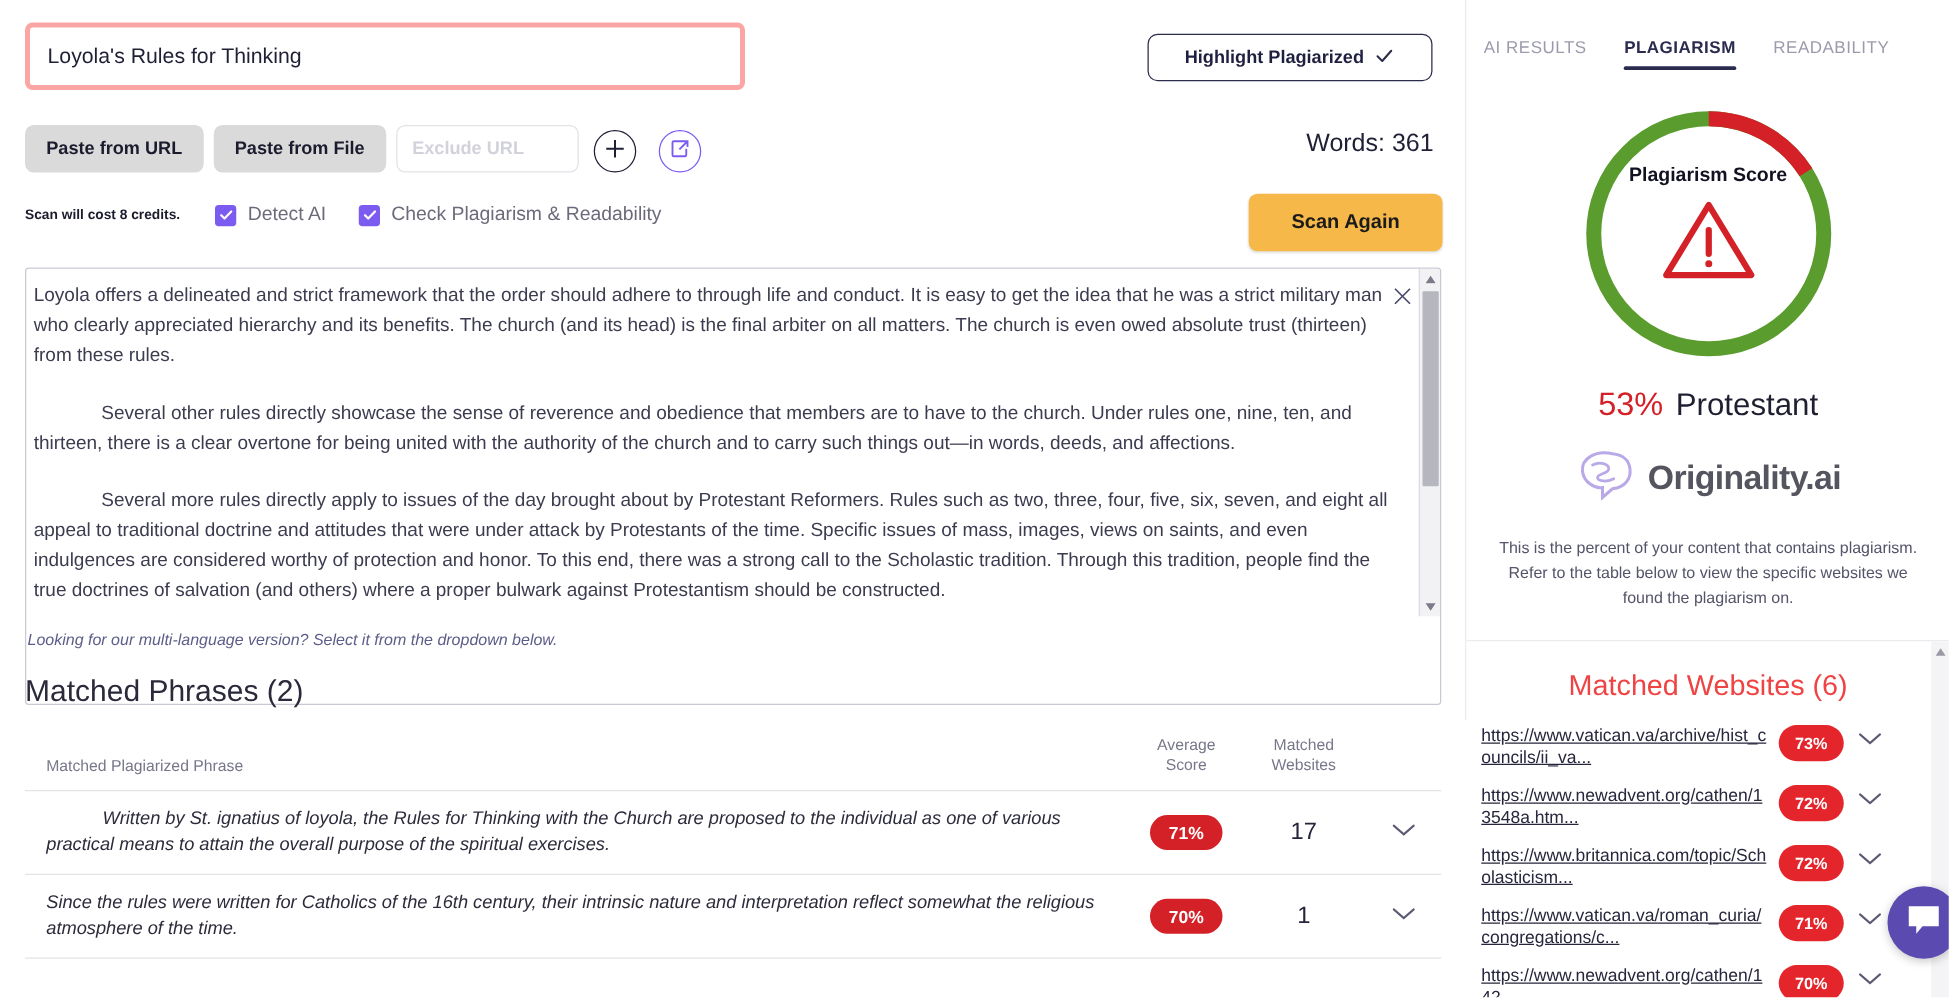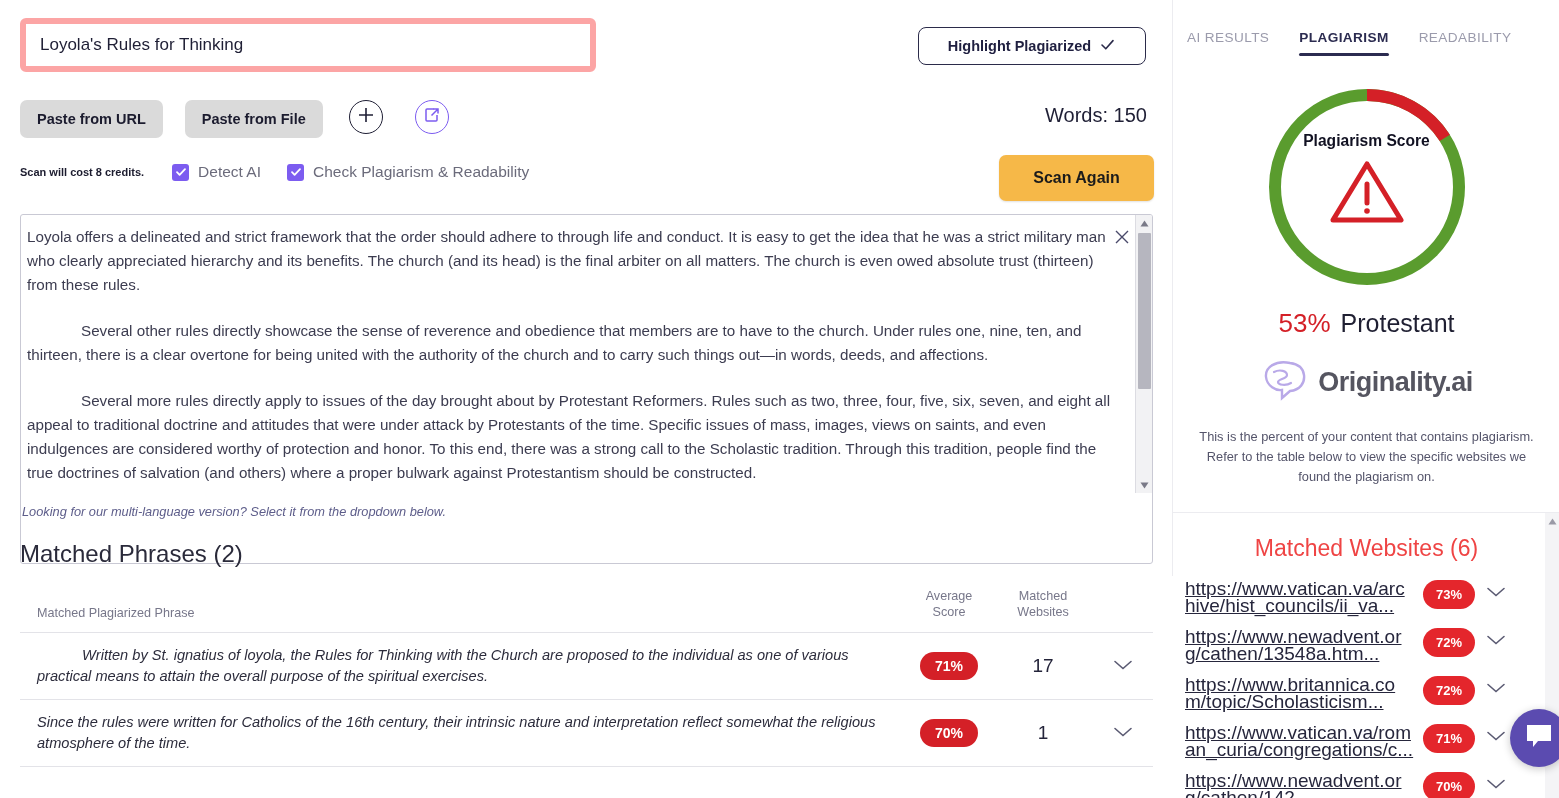--- a/index.html
+++ b/index.html
@@ -24,35 +24,35 @@
     height: 798px;
     position: relative;
     padding: 0;
     overflow: hidden;
   }
 
   .title-input {
     position: absolute;
     left: 20px; top: 18px;
     width: 576px; height: 54px;
-    border: 6px solid #fca5a5;
+    border: 4px solid #fca5a5;
     border-radius: 6px;
     font-size: 17px;
     color: #1f1f35;
     padding: 0 14px;
     font-family: "Liberation Sans", sans-serif;
     background: #fff;
     outline: none;
   }
 
   .action-row {
     position: absolute;
     left: 20px; top: 100px;
-    display: flex; align-items: flex-start;
-    gap: 22px;
+    display: flex; align-items: flex-end;
+    gap: 8px;
   }
   .btn-grey {
     background: #dadada;
     border: none;
     border-radius: 7px;
     height: 38px;
     padding: 0 17px;
     font-size: 14.5px;
     font-weight: bold;
     color: #1b1b2e;
@@ -352,21 +352,21 @@
     margin: 22px 0 0 0;
     font-weight: normal;
   }
   .mw-list { margin-top: 18px; padding: 0 14px 0 12px; }
   .mw-item {
     display: flex; align-items: flex-start;
     margin-bottom: 14px;
   }
   .mw-url {
     flex: 1;
-    font-size: 19px;
+    font-size: 14px;
     line-height: 17px;
     color: #26263c;
     text-decoration: underline;
     cursor: pointer;
     word-break: break-all;
     padding-right: 8px;
     max-width: 238px;
   }
   .mw-pill {
     background: #e4262c;
@@ -410,20 +410,21 @@
 
 <div id="app">
 
   <div class="left-col">
 
     <input class="title-input" value="Loyola's Rules for Thinking" placeholder="Title" style="">
 
     <div class="action-row">
       <button class="btn-grey">Paste from URL</button>
       <button class="btn-grey">Paste from File</button>
+      <input class="exclude-url" placeholder="Exclude URL" style="">
       <div class="circle-btn">
         <span>
           <svg width="18" height="18" viewBox="0 0 18 18">
               <path d="M9 2 L9 16 M2 9 L16 9" stroke="#1f1f35" stroke-width="1.6" fill="none"></path>
             </svg>
         </span>
       </div>
       <div class="circle-btn purple">
         <span>
           <svg width="18" height="18" viewBox="0 0 18 18">
@@ -456,21 +457,21 @@
 
     <div class="hl-btn">
       <span>Highlight Plagiarized</span>
       <span>
         <svg width="17" height="17" viewBox="0 0 17 17">
             <path d="M3 9 L6.8 12.8 L14 4.6" stroke="#2b2b4a" stroke-width="1.6" fill="none" stroke-linecap="round" stroke-linejoin="round"></path>
           </svg>
       </span>
     </div>
 
-    <div class="words-count">Words: 150</div>
+    <div class="words-count">Words: 361</div>
     <button class="scan-btn">Scan Again</button>
 
     <div class="editor-wrap">
       <div class="editor-body">
         <p>Loyola offers a delineated and strict framework that the order should adhere to through life and conduct. It is easy to get the idea that he was a strict military man who clearly appreciated hierarchy and its benefits. The church (and its head) is the final arbiter on all matters. The church is even owed absolute trust (thirteen) from these rules.</p>
         <p class="indent">Several other rules directly showcase the sense of reverence and obedience that members are to have to the church. Under rules one, nine, ten, and thirteen, there is a clear overtone for being united with the authority of the church and to carry such things out—in words, deeds, and affections.</p>
         <p class="indent">Several more rules directly apply to issues of the day brought about by Protestant Reformers. Rules such as two, three, four, five, six, seven, and eight all appeal to traditional doctrine and attitudes that were under attack by Protestants of the time. Specific issues of mass, images, views on saints, and even indulgences are considered worthy of protection and honor. To this end, there was a strong call to the Scholastic tradition. Through this tradition, people find the true doctrines of salvation (and others) where a proper bulwark against Protestantism should be constructed.</p>
       </div>
       <span class="close-x">
         <svg width="20" height="20" viewBox="0 0 20 20">

